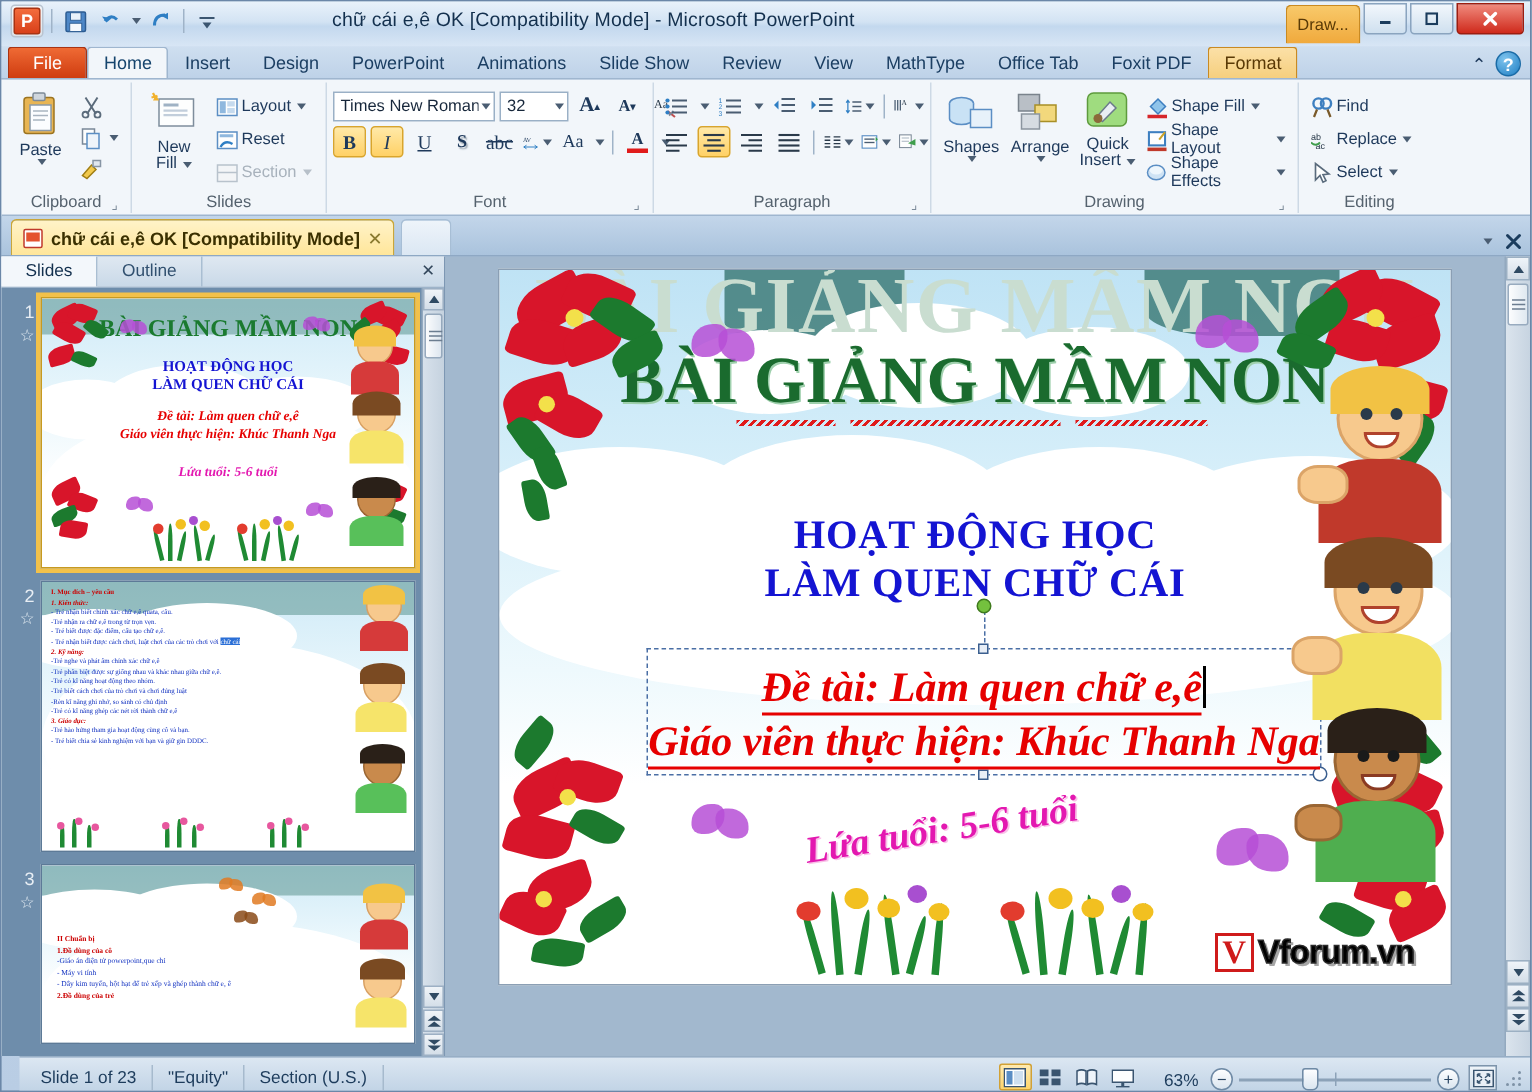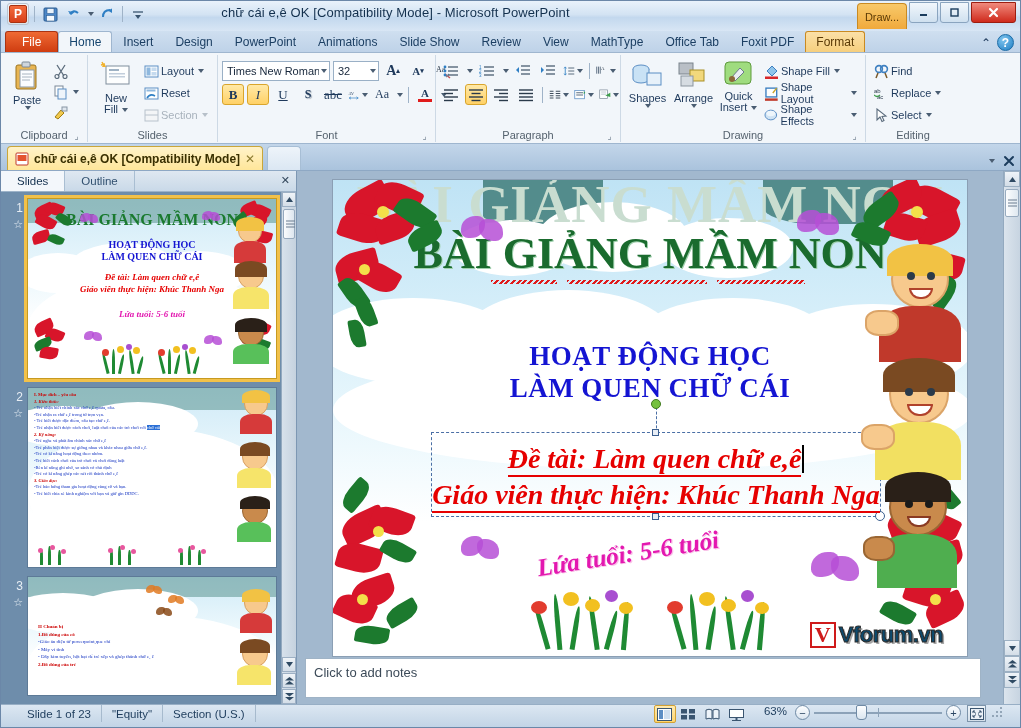--- a/index.html
+++ b/index.html
@@ -171,22 +171,23 @@
     height:100%; background:#fff; border:1px solid #9fb3c6;
     font-size:13px; color:#3c4a58; padding:6px 8px;
   }
   .rightscroll{ width:17px; flex:none; background:linear-gradient(90deg,#dbe4ed,#c7d4e1); border-left:1px solid #93a9bf; position:relative;}
   .rs-thumb{ position:absolute; left:1px;right:1px; top:18px; height:28px; background:linear-gradient(90deg,#fcfdfe,#dfe8f0); border:1px solid #98abbf; border-radius:2px;}
   .rs-btn{ position:absolute; left:0;right:0; height:16px; background:linear-gradient(#eff4f9,#d3dde7); border:1px solid #9cb0c3; display:flex;align-items:center;justify-content:center; font-size:8px; color:#334b63;}
 
   
   .statusbar{
     height:23px; flex:none; background:linear-gradient(#dce7f2,#c2d4e6);
-    border-top:1px solid #97aec5; display:flex; align-items:flex-start; font-size:11.5px; color:#1d3c5c;
-    padding:0 16px;
+    border-top:1px solid #97aec5; display:flex; align-items:flex-end; font-size:11.5px; color:#1d3c5c;
+    padding:0 4px;
+    margin-left:12px;
   }
   .sbcell{ padding:0 10px; height:17px; display:flex; align-items:center; border-right:1px solid #a6bacd;}
   .sbspacer{ flex:1; }
   .viewbtns{ display:flex; align-items:center; gap:2px; padding-right:8px;}
   .vbtn{ width:22px;height:18px;display:flex;align-items:center;justify-content:center; border:1px solid transparent; border-radius:2px;}
   .vbtn.on{ background:linear-gradient(#ffeab0,#ffd56b); border-color:#d2a134; }
   .zoomtext{ padding:0 8px; }
   .zslider{ display:flex; align-items:center; gap:0; }
   .zbtn{ width:15px;height:15px;border-radius:50%;border:1px solid #6f8aa5;background:linear-gradient(#fdfeff,#dae5ef); display:flex;align-items:center;justify-content:center; font-size:11px; color:#2a4663; line-height:10px;}
   .ztrack{ width:128px; height:15px; position:relative; margin:0 4px; }
@@ -253,21 +254,21 @@
     font-size:25px; color:#e318b0; white-space:nowrap;
     text-shadow:1px 1px 0 #f9c2e8;
   }
   .agelabel span{ display:inline-block; }
 
   .vforum{
     position:absolute; right:24px; bottom:8px; display:flex; align-items:center; gap:3px;
   }
   .vmark{ width:26px;height:26px; background:#fff; border:2px solid #cf1b1b; display:flex;align-items:center;justify-content:center;
           color:#cf1b1b; font-family:"Liberation Serif",serif; font-weight:bold; font-size:22px; line-height:22px;}
-  .vtext{ font-family:"Liberation Sans", sans-serif; font-weight:bold; font-size:22px; color:#0c4a6e;
+  .vtext{ font-family:"Liberation Sans", sans-serif; font-weight:bold; font-size:22px; color:#000000;
           -webkit-text-stroke:1px #2a2a2a; text-shadow:2px 2px 0 rgba(0,0,0,.35); letter-spacing:-.5px;}
 
   
   .poinsettia{ position:absolute; }
   .petal{ position:absolute; background:#d8152a; border-radius:50% 10% 50% 10%; }
   .leafg{ position:absolute; background:#1c7a2e; border-radius:50% 10% 50% 10%; }
   .grasstuft{ position:absolute; }
   .blade{ position:absolute; background:#1f8a33; border-radius:50% 50% 0 0; }
   .fdot{ position:absolute; border-radius:50%; }
   .butterfly{ position:absolute; }
@@ -1219,23 +1220,20 @@
             <div style="position:absolute;left:-4px;top:64px;width:32px;height:25px;background:#c98a4c;border:2px solid #9a6633;border-radius:40%"></div>
           </div>
 
           <div class="vforum">
             <div class="vmark">V</div>
             <div class="vtext">Vforum.vn</div>
           </div>
         </div>
       </div>
 
-      <div class="notespane">
-        <div class="notesbox">Click to add notes</div>
-      </div>
     </div>
 
     <div class="rightscroll">
       <div class="rs-btn" style="top:0">
         <svg width="7" height="5" viewBox="0 0 7 5">
             <path d="M3.5 0 L7 5 L0 5 Z" fill="#2f4a63"></path>
           </svg>
       </div>
       <div class="rs-thumb">
         <svg width="9" height="9" viewBox="0 0 9 9" style="position:absolute;left:2px;top:9px">

